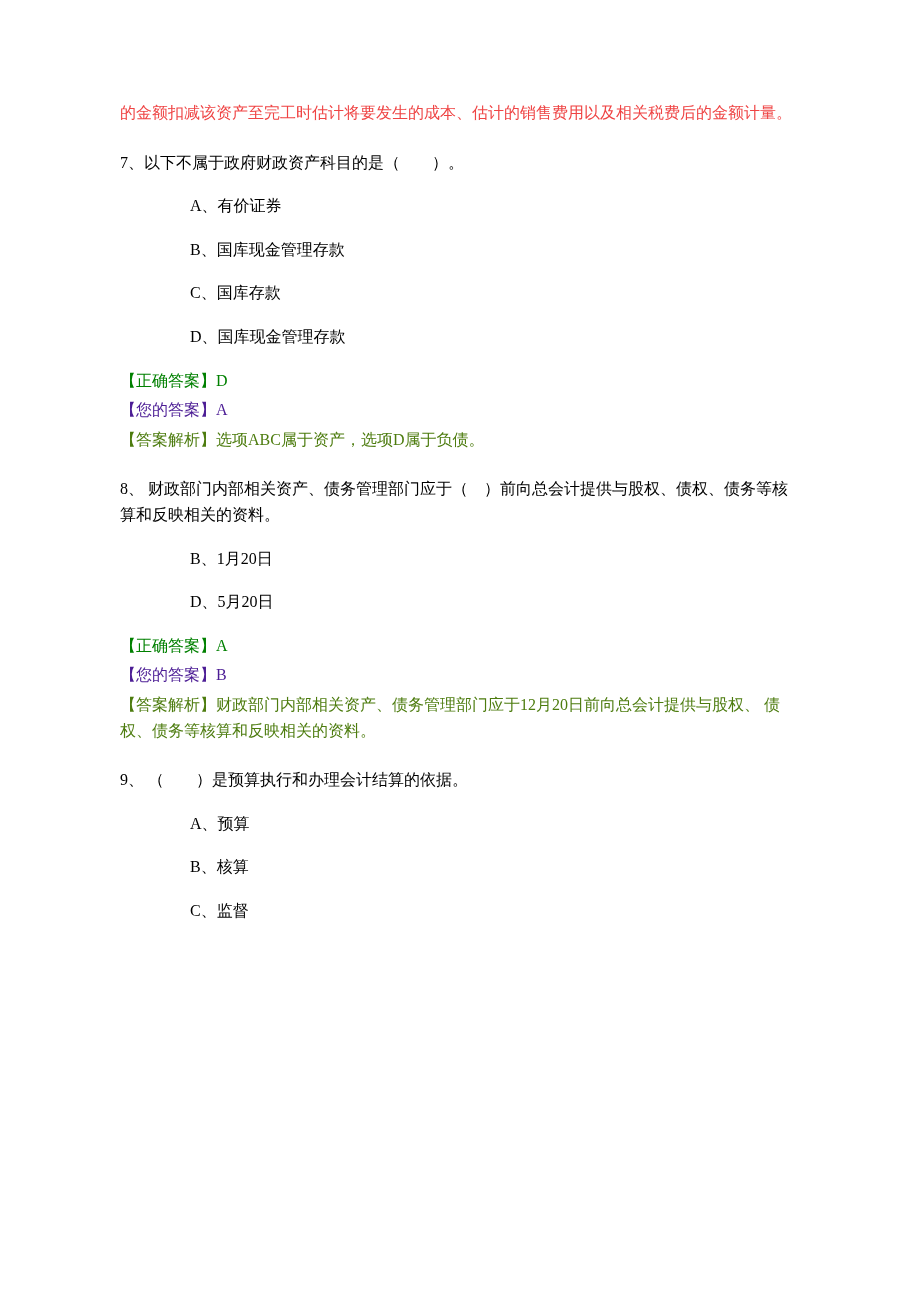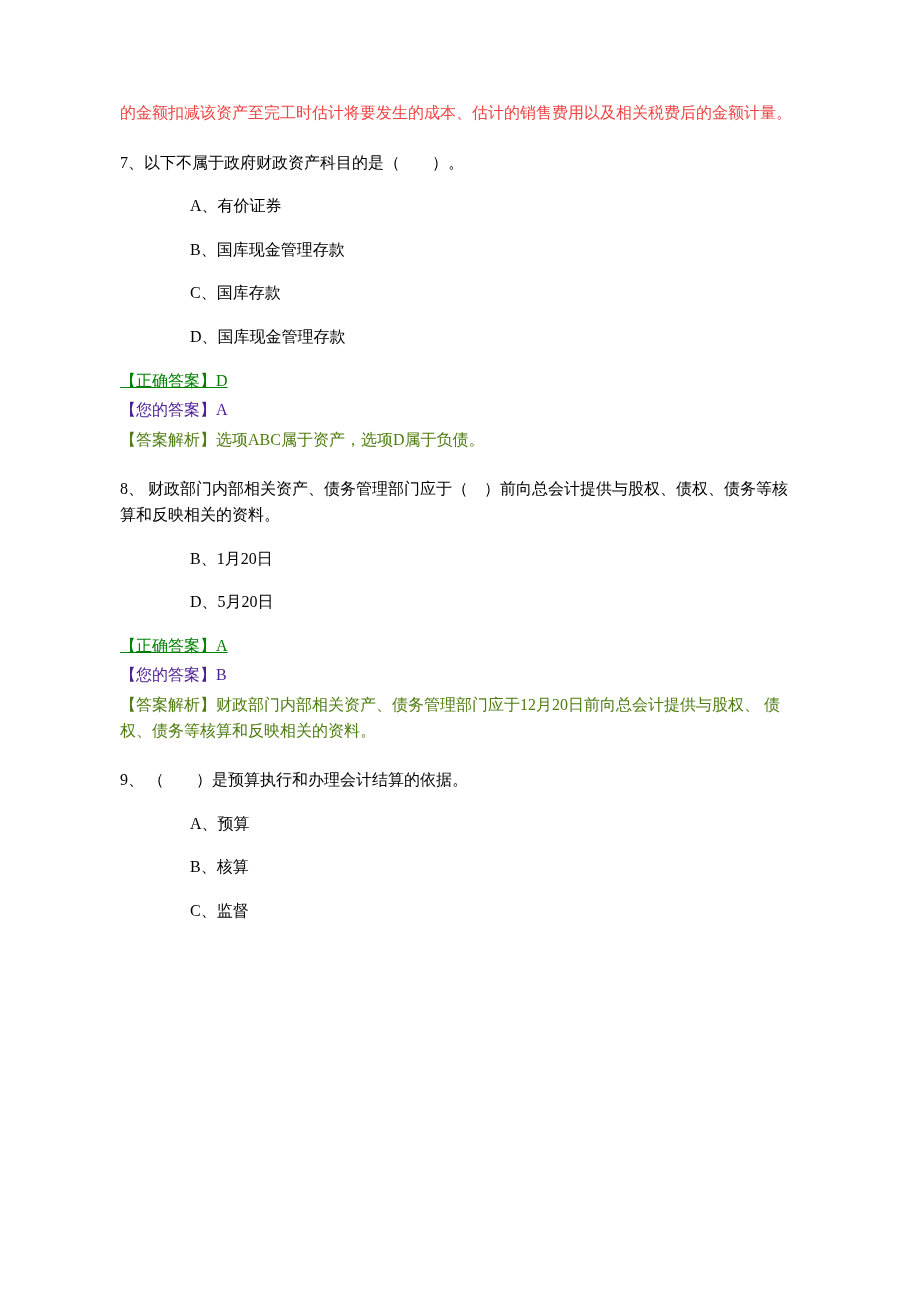--- a/index.html
+++ b/index.html
@@ -11,21 +11,20 @@
       background: #ffffff;
       font-family: "SimSun", "宋体", serif;
       font-size: 16px;
       line-height: 1.6;
       color: #000000;
       padding: 100px 120px 60px 120px;
       width: 920px;
     }
     .green {
       color: #008000;
-      text-decoration: underline;
     }
     .orange {
       color: #4c1d95;
     }
     .question {
       margin-top: 24px;
       margin-bottom: 12px;
     }
     .options {
       padding-left: 70px;

